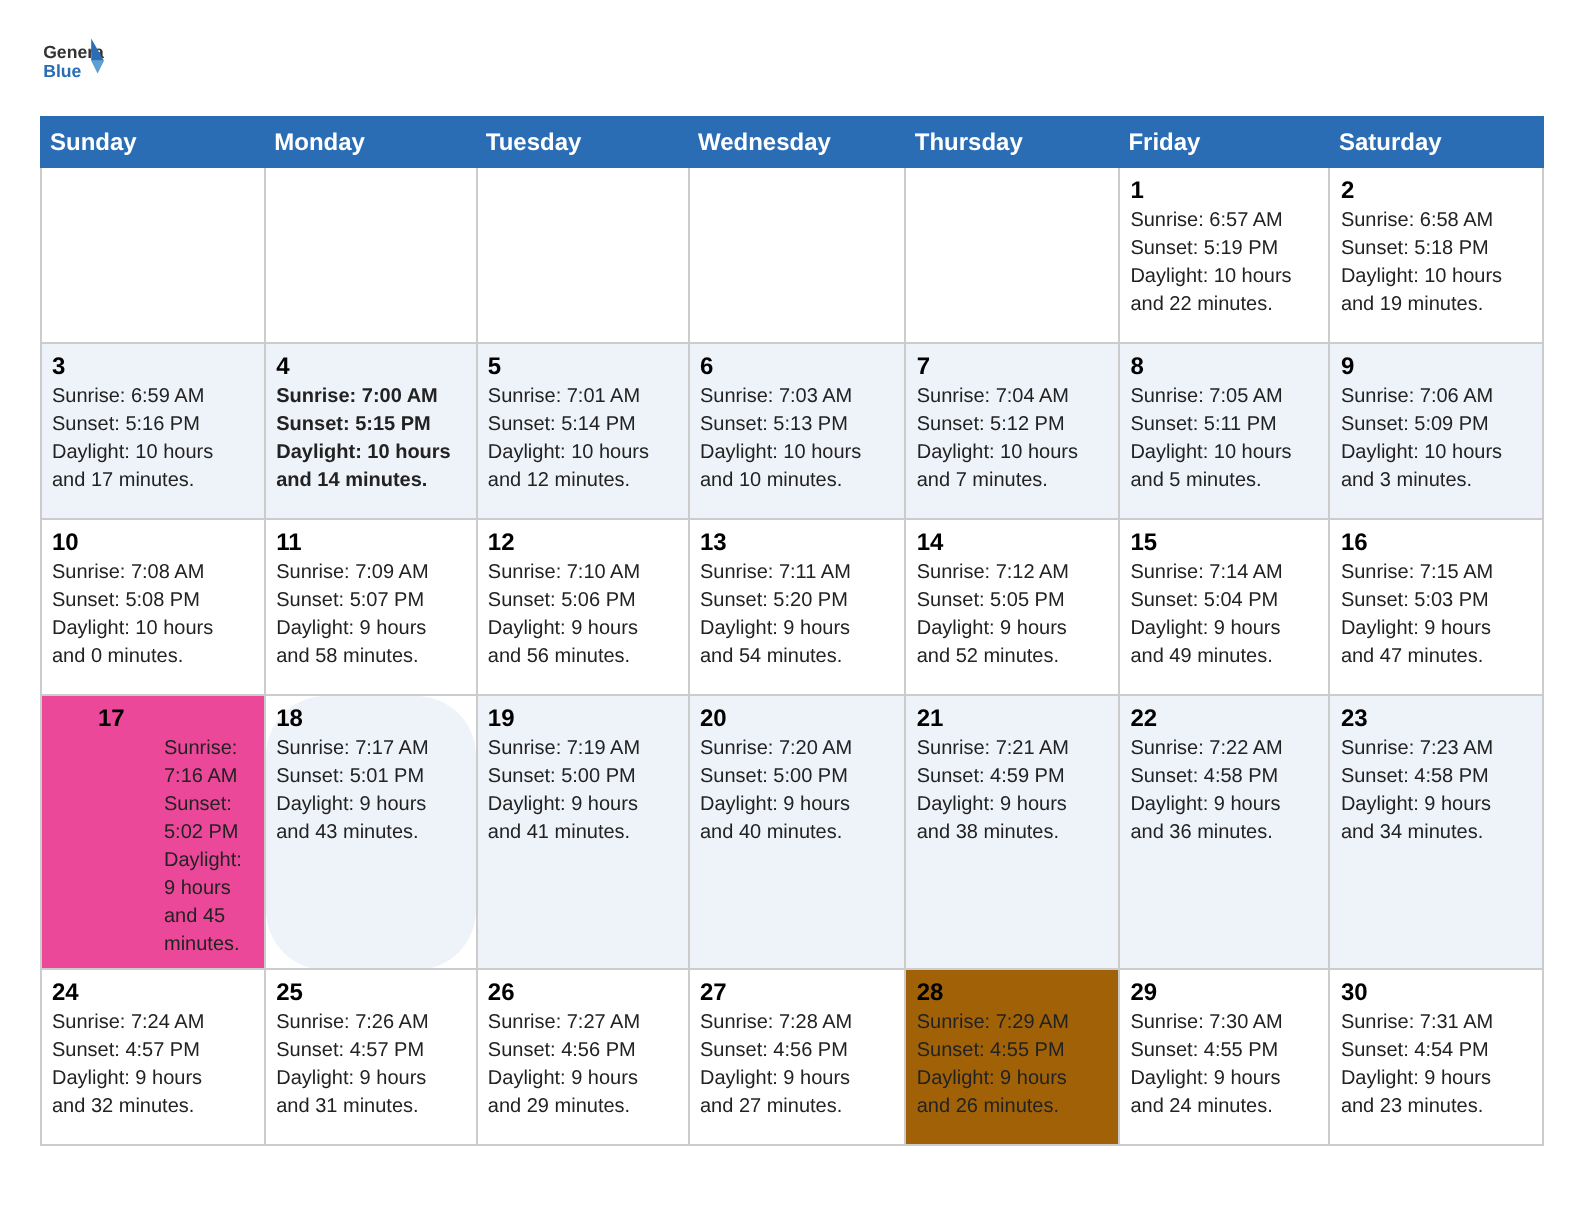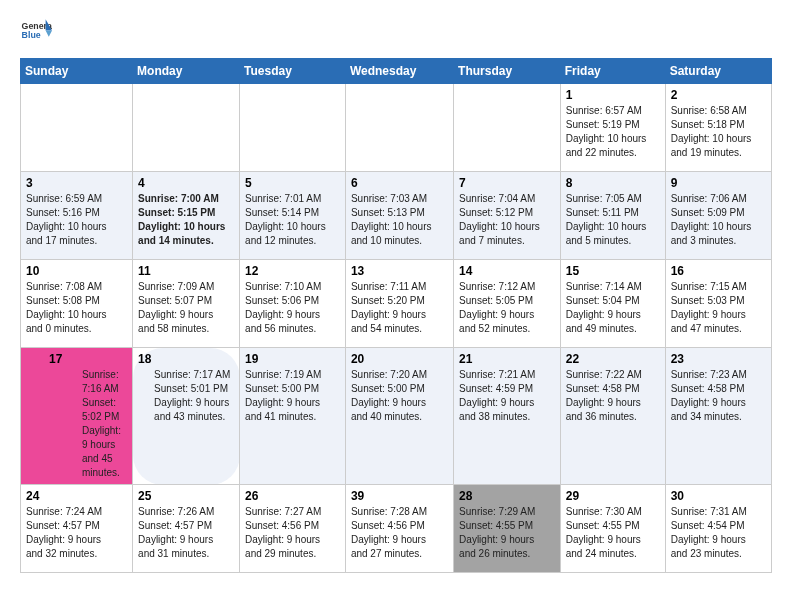--- a/index.html
+++ b/index.html
@@ -247,21 +247,21 @@
         <tr>
           <td style="background: #ec4899; padding-left: 28px;">
             <span class="day-num">17</span>
             <div class="day-info" style="white-space: pre-line; margin-left: 33px;">Sunrise: 7:16 AM
 Sunset: 5:02 PM
 Daylight: 9 hours
 and 45 minutes.</div>
           </td>
           <td style="background: rgb(238, 242, 249); border-radius: 30px;">
             <span class="day-num">18</span>
-            <div class="day-info" style="white-space: pre-line; margin-left: 16px;">Sunrise: 7:17 AM
+            <div class="day-info" style="white-space: pre-line;">Sunrise: 7:17 AM
 Sunset: 5:01 PM
 Daylight: 9 hours
 and 43 minutes.</div>
           </td>
           <td style="background: rgb(238, 242, 249);">
             <span class="day-num">19</span>
             <div class="day-info" style="white-space: pre-line;">Sunrise: 7:19 AM
 Sunset: 5:00 PM
 Daylight: 9 hours
 and 41 minutes.</div>
@@ -311,27 +311,27 @@
 and 31 minutes.</div>
           </td>
           <td style="background: rgb(255, 255, 255);">
             <span class="day-num">26</span>
             <div class="day-info" style="white-space: pre-line;">Sunrise: 7:27 AM
 Sunset: 4:56 PM
 Daylight: 9 hours
 and 29 minutes.</div>
           </td>
           <td style="background: rgb(255, 255, 255);">
-            <span class="day-num">39</span>
+            <span class="day-num">27</span>
             <div class="day-info" style="white-space: pre-line;">Sunrise: 7:28 AM
 Sunset: 4:56 PM
 Daylight: 9 hours
 and 27 minutes.</div>
           </td>
-          <td style="background: #a3a3a3;">
+          <td style="background: #a16207;">
             <span class="day-num">28</span>
             <div class="day-info" style="white-space: pre-line;">Sunrise: 7:29 AM
 Sunset: 4:55 PM
 Daylight: 9 hours
 and 26 minutes.</div>
           </td>
           <td style="background: rgb(255, 255, 255);">
             <span class="day-num">29</span>
             <div class="day-info" style="white-space: pre-line;">Sunrise: 7:30 AM
 Sunset: 4:55 PM

